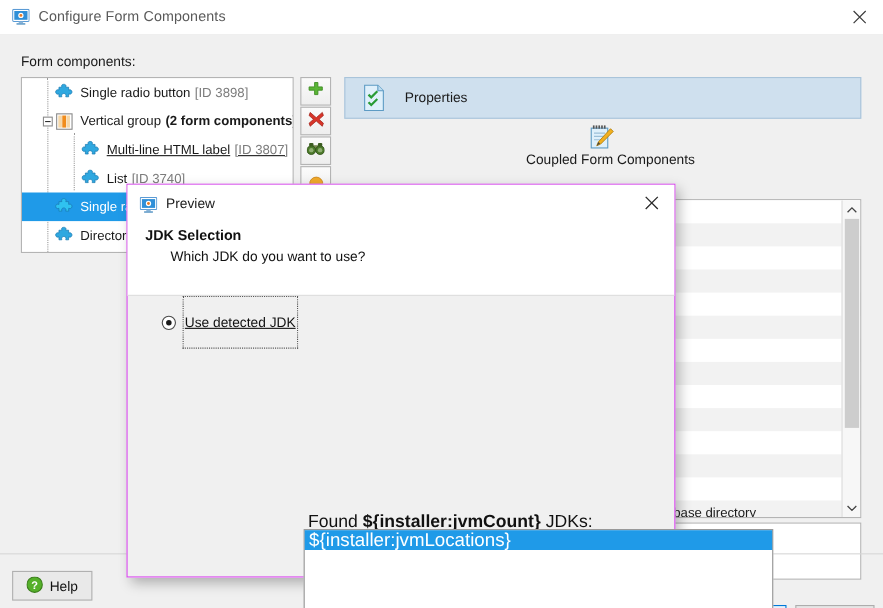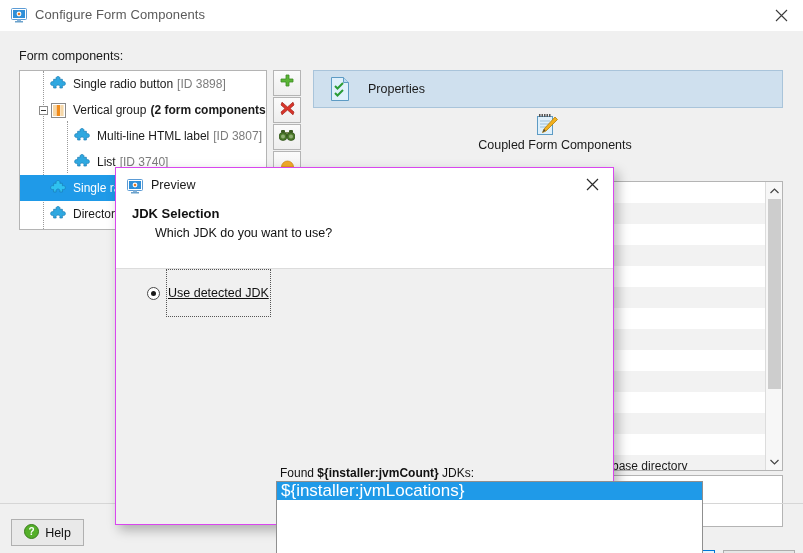--- a/index.html
+++ b/index.html
@@ -340,21 +340,21 @@
   .radio-row .r-label { margin-left: 6px; }
   .radio-row .r-label.focus {
     border: 1px dotted #555;
     padding: 16px 1px;
     text-decoration: underline;
   }
 
   .found-label {
     position: absolute;
     left: 164px; top: 298px;
-    font-size: 12px;
+    font-size: 16px;
     color: #111;
   }
   .found-label b { font-weight: bold; }
 
   .jdk-list {
     position: absolute;
     left: 160px; top: 313px;
     width: 427px; height: 95px;
     background: #ffffff;
     border: 1px solid #8f8f8f;
@@ -422,21 +422,21 @@
             <rect x="3" y="3" width="3.3" height="11" fill="#f5d7a8"></rect>
             <rect x="6.6" y="3" width="3.5" height="11" fill="#f08c1c"></rect>
             <rect x="10.4" y="3" width="3.2" height="11" fill="#f5d7a8"></rect>
           </svg>
         </span>
         <span>Vertical group</span>
         <span class="tree-strong" style="margin-left:4px;">(2 form components)</span>
 
       </div>
 
-      <div class="tree-row" style="padding-left:54px;">
+      <div class="tree-row" style="padding-left:54px;text-decoration:underline;">
         <span class="tree-icon">
           <svg width="17" height="17" viewBox="0 0 17 17">
             <path d="M6 2.2c0-1 .9-1.7 2-1.7s2 .7 2 1.7c0 .5-.2.8-.2 1.1h2.6v2.5c.3 0 .7-.2 1.2-.2 1 0 1.8.9 1.8 2s-.8 2-1.8 2c-.5 0-.9-.2-1.2-.2v2.6h-2.6c0-.3.2-.7.2-1.2 0-1-.9-1.8-2-1.8s-2 .8-2 1.8c0 .5.2.9.2 1.2H3.6V9.4c-.3 0-.7.2-1.2.2-1 0-1.8-.9-1.8-2s.8-2 1.8-2c.5 0 .9.2 1.2.2V3.3h2.6c0-.3-.2-.6-.2-1.1z" fill="#2fa8e0" stroke="#1b7db5" stroke-width=".7"></path>
           </svg>
         </span>
         <span>Multi-line HTML label</span>
         <span class="tree-id">[ID 3807]</span>
       </div>
 
       <div class="tree-row" style="padding-left:54px;">

